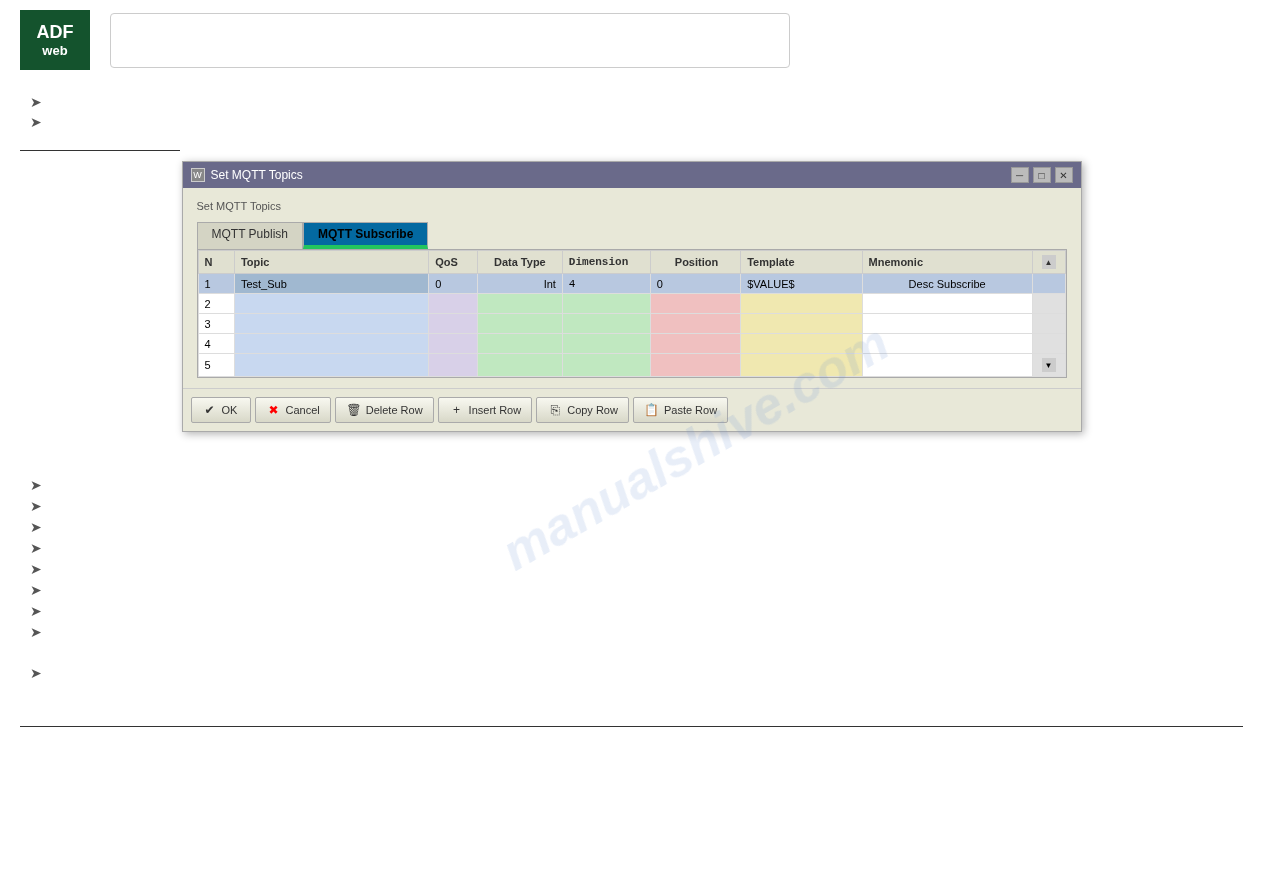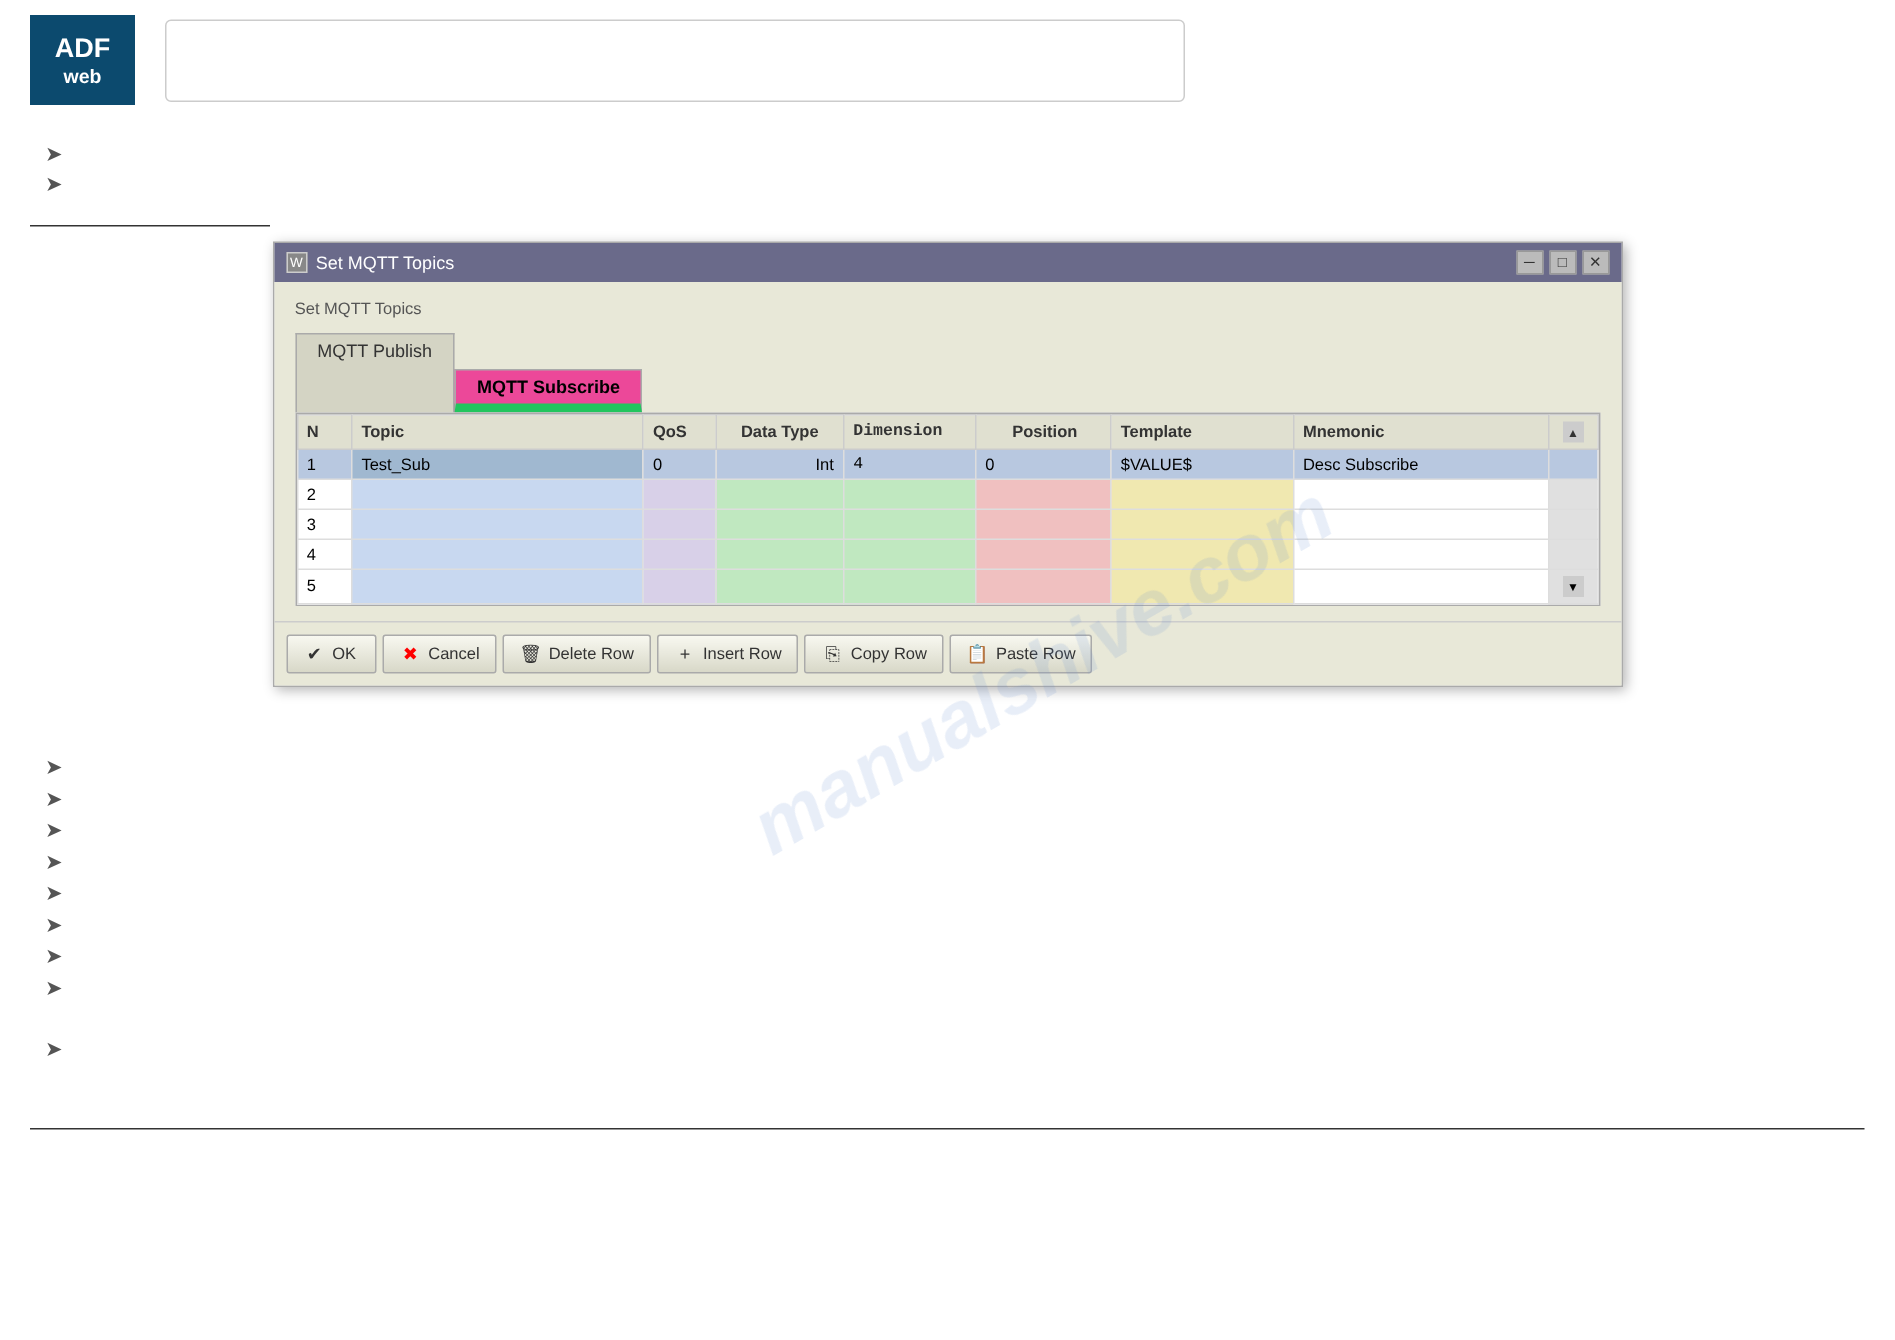--- a/index.html
+++ b/index.html
@@ -13,21 +13,21 @@
     
     .header {
       display: flex;
       align-items: center;
       padding: 10px 20px;
       gap: 20px;
     }
     .logo-box {
       width: 70px;
       height: 60px;
-      background: #0c4a6e;
+      background: #14532d;
       display: flex;
       flex-direction: column;
       align-items: center;
       justify-content: center;
       color: #fff;
       font-weight: bold;
       font-size: 16px;
       flex-shrink: 0;
     }
     .logo-top { font-size: 18px; font-weight: bold; }
@@ -149,25 +149,24 @@
     .tab {
       padding: 4px 14px;
       border: 1px solid #aaa;
       background: #d4d4c4;
       font-size: 12px;
       cursor: pointer;
       border-bottom: none;
       color: #333;
     }
     .tab.active {
-      background: #ec4899;
-      border-bottom: 6px solid #22c55e;
+      background: #0369a1;
+      border-bottom: 4px solid #22c55e;
       font-weight: bold;
       color: #000;
-      margin-top: 24px;
     }
 
     
     .table-container {
       background: #fff;
       border: 1px solid #aaa;
       margin-top: 0;
       position: relative;
     }
     .data-table {
@@ -191,21 +190,21 @@
       font-size: 11px;
     }
     
     .col-n { background: #fff; width: 30px; }
     .col-topic { background: #c8d8f0; width: 160px; }
     .col-qos { background: #d8d0e8; width: 40px; }
     .col-datatype { background: #c0e8c0; width: 70px; text-align: right; }
     .col-dimension { background: #c0e8c0; width: 70px; font-family: Liberation Mono, monospace; }
     .col-position { background: #f0c0c0; width: 60px; }
     .col-template { background: #f0e8b0; width: 100px; }
-    .col-mnemonic { background: #fff; width: 140px; }
+    .col-mnemonic { background: #fff; width: 140px; text-align: center; }
 
     
     .data-table thead th.col-topic { background: #e0e0d0; }
     .data-table thead th.col-qos { background: #e0e0d0; }
     .data-table thead th.col-datatype { background: #e0e0d0; text-align: center; }
     .data-table thead th.col-dimension { background: #e0e0d0; }
     .data-table thead th.col-position { background: #e0e0d0; padding-left: 24px; }
     .data-table thead th.col-template { background: #e0e0d0; }
     .data-table thead th.col-mnemonic { background: #e0e0d0; }
 

